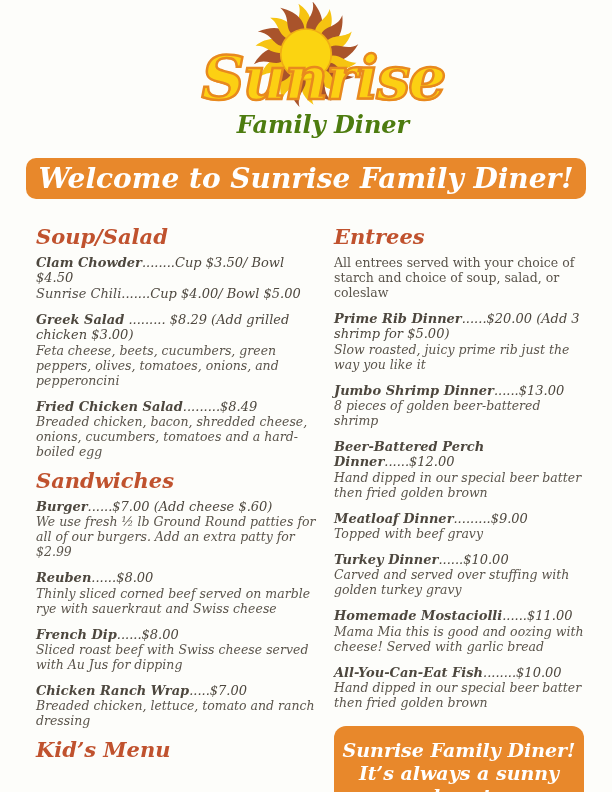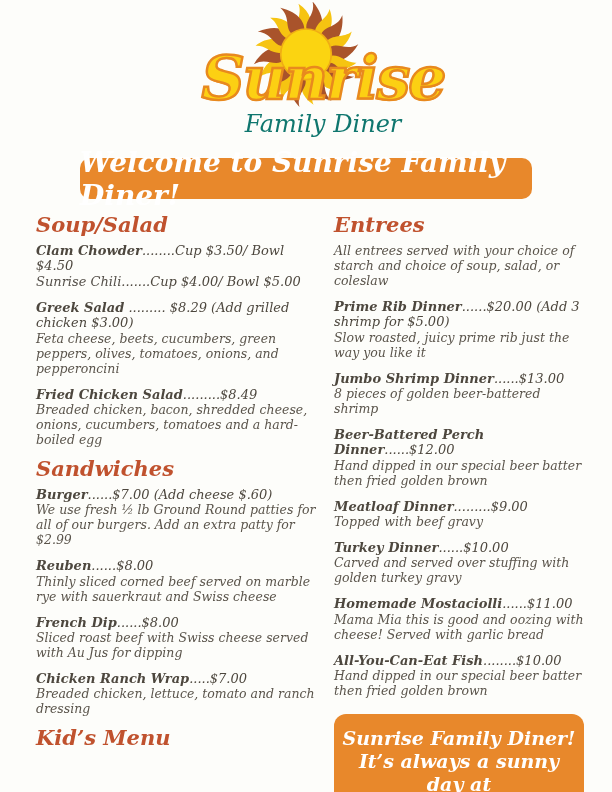--- a/index.html
+++ b/index.html
@@ -15,43 +15,43 @@
   .logo{position:relative;height:148px;text-align:center;padding-left:34px;}
   .sun-svg{position:absolute;left:50%;top:2px;transform:translateX(-50%);width:172px;height:118px;z-index:1;}
   .logo-word{
     position:relative;z-index:2;display:inline-block;margin-top:48px;
     font-size:60px;line-height:1;font-weight:bold;font-style:italic;letter-spacing:-2px;
     color:#fcd013;-webkit-text-stroke:2.5px #e8891e;
     text-shadow:0 1px 0 #e8891e;
   }
   .logo-sub{
     position:relative;z-index:2;margin-top:2px;
-    font-size:24px;font-weight:normal;font-style:italic;color:#0f766e;
+    font-size:24px;font-weight:bold;font-style:italic;color:#4d7c0f;
   }
 
   
   .banner{
-    margin:10px auto 4px;width:452px;height:41px;border-radius:10px;
+    margin:10px auto 16px;width:560px;height:41px;border-radius:10px;
     background:#e8882b;
     display:flex;align-items:center;justify-content:center;
     color:#ffffff;font-size:28px;font-weight:bold;font-style:italic;letter-spacing:0;
   }
 
   
   .columns{display:flex;padding:11px 28px 0 36px;}
   .col-left{width:284px;flex:none;margin-right:14px;}
   .col-right{width:250px;flex:none;}
 
   .sec-title{
     font-size:21px;font-weight:bold;font-style:italic;color:#c0522e;
     margin:0 0 7px 0;line-height:1.05;
   }
   .sec-title.spaced{margin-top:0;}
   .sec-note{
-    font-size:12.5px;font-style:italic;color:#5a544b;line-height:1.2;margin:0 0 11px 0;
+    font-size:12.5px;color:#5a544b;line-height:1.2;margin:0 0 11px 0;
   }
   .mi{margin-bottom:11px;}
   .mi.tight{margin-bottom:0;}
   .mi-line{font-size:13px;font-style:italic;color:#4d473e;line-height:1.18;}
   .mi-name{font-weight:bold;}
   .mi.plain .mi-name{font-weight:normal;color:#55504a;}
   .mi-price{font-weight:normal;}
   .mi-desc{font-size:12.5px;font-style:italic;color:#5a544b;line-height:1.2;}
 
   

